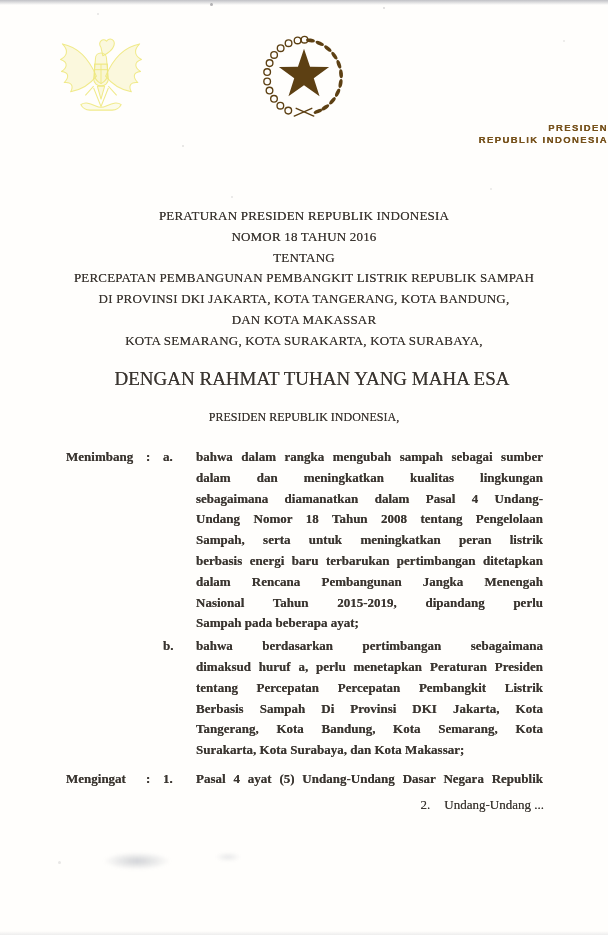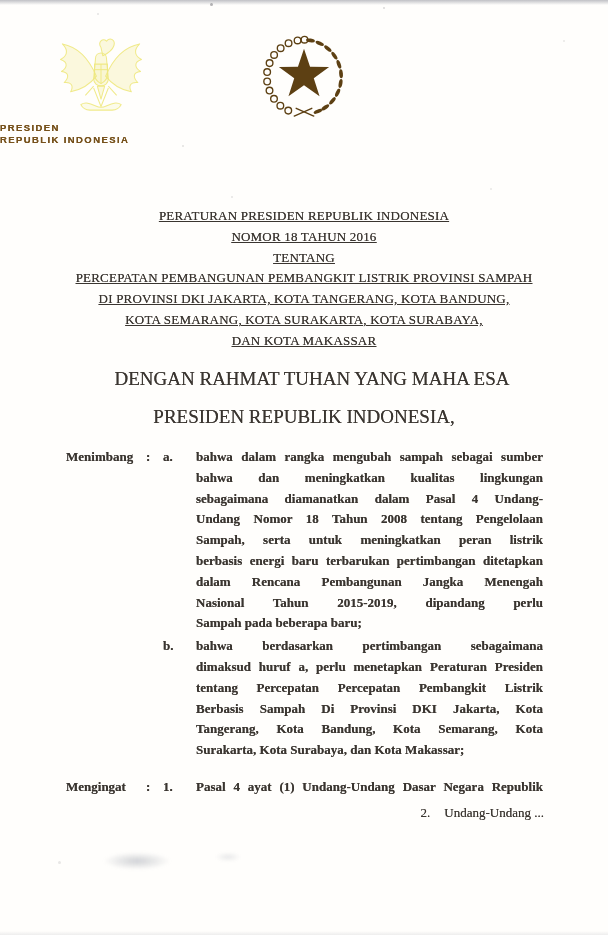--- a/index.html
+++ b/index.html
@@ -19,40 +19,40 @@
     background:linear-gradient(to bottom, rgba(140,142,152,.55), rgba(140,142,152,0));}
   .scan-edge-bottom{position:absolute;bottom:0;left:0;width:100%;height:4px;
     background:linear-gradient(to top, rgba(160,162,170,.18), rgba(160,162,170,0));}
   .speck{position:absolute;border-radius:50%;background:rgba(90,90,95,.45);}
   .smudge{position:absolute;filter:blur(1.5px);border-radius:50%;
     background:radial-gradient(ellipse at center, rgba(110,118,135,.32), rgba(110,118,135,0) 70%);}
   
   .garuda{position:absolute;left:55px;top:33px;width:92px;height:88px;color:var(--watermark-yellow);}
   .seal{position:absolute;left:260px;top:34px;width:88px;height:86px;color:var(--seal-brown);}
   .header-text{
-    position:absolute;top:122px;left:0;width:100%;text-align:left;
+    position:absolute;top:122px;left:0;width:100%;text-align:right;
     color:var(--header-brown);font-family:"Liberation Sans", sans-serif;
     font-size:9.5px;font-weight:bold;letter-spacing:1.4px;line-height:11.5px;
     text-shadow:0 0 .4px var(--header-brown);
   }
   
   .title-block{position:absolute;top:206px;left:0;width:100%;text-align:center;
     font-size:13px;line-height:20.8px;letter-spacing:.2px;
     text-shadow:0 0 .5px rgba(58,53,48,.8);}
-  .title-block .tline{text-align:center;text-decoration:underline;}
+  .title-block .tline{text-align:center;}
   .invocation{position:absolute;top:369px;left:8px;width:100%;text-align:center;
     font-size:19px;line-height:20.8px;text-shadow:0 0 .5px rgba(58,53,48,.8);}
   .authority{position:absolute;top:407px;left:0;width:100%;text-align:center;
-    font-size:19px;line-height:20.8px;text-shadow:0 0 .5px rgba(58,53,48,.8);}
+    font-size:12px;line-height:20.8px;text-shadow:0 0 .5px rgba(58,53,48,.8);}
   
   .clauses{position:absolute;top:447px;left:66px;width:478px;
     font-size:13px;line-height:20.8px;text-shadow:0 0 .5px rgba(58,53,48,.75);}
   .clause-row{display:grid;grid-template-columns:80px 17px 33px 347px;align-items:start;font-weight:bold;}
   .clause-row + .clause-row{margin-top:2px;}
-  .section-recalling{margin-top:16px;}
+  .section-recalling{margin-top:8px;}
   .c-text .tline{text-align:justify;text-align-last:justify;}
   .c-text .tline.last{text-align-last:left;}
   .continuation{margin-top:5px;width:478px;display:flex;justify-content:flex-end;gap:14px;}
 </style>
 </head>
 <body>
 
 <div class="page">
 
   <div class="scan-edge-top"></div>
@@ -126,47 +126,47 @@
 
   <div class="header-text">
     <div>PRESIDEN</div>
     <div>REPUBLIK INDONESIA</div>
   </div>
 
   <div class="title-block">
       <div class="tline">PERATURAN PRESIDEN REPUBLIK INDONESIA</div>
       <div class="tline">NOMOR 18 TAHUN 2016</div>
       <div class="tline">TENTANG</div>
-      <div class="tline">PERCEPATAN PEMBANGUNAN PEMBANGKIT LISTRIK PROVINSI SAMPAH</div>
+      <div class="tline">PERCEPATAN PEMBANGUNAN PEMBANGKIT LISTRIK REPUBLIK SAMPAH</div>
       <div class="tline">DI PROVINSI DKI JAKARTA, KOTA TANGERANG, KOTA BANDUNG,</div>
+      <div class="tline last">DAN KOTA MAKASSAR</div>
       <div class="tline">KOTA SEMARANG, KOTA SURAKARTA, KOTA SURABAYA,</div>
-      <div class="tline last">DAN KOTA MAKASSAR</div>
     </div>
 
   <div class="invocation">DENGAN RAHMAT TUHAN YANG MAHA ESA</div>
 
   <div class="authority">PRESIDEN REPUBLIK INDONESIA,</div>
 
   <div class="clauses">
 
     <section>
       <div class="clause-row">
         <div class="c-label">Menimbang</div>
         <div class="c-colon">:</div>
         <div class="c-marker">a.</div>
         <div class="c-text">
             <div class="tline">bahwa dalam rangka mengubah sampah sebagai sumber</div>
-            <div class="tline">bahwa dan meningkatkan kualitas lingkungan</div>
+            <div class="tline">dalam dan meningkatkan kualitas lingkungan</div>
             <div class="tline">sebagaimana diamanatkan dalam Pasal 4 Undang-</div>
             <div class="tline">Undang Nomor 18 Tahun 2008 tentang Pengelolaan</div>
             <div class="tline">Sampah, serta untuk meningkatkan peran listrik</div>
             <div class="tline">berbasis energi baru terbarukan pertimbangan ditetapkan</div>
             <div class="tline">dalam Rencana Pembangunan Jangka Menengah</div>
             <div class="tline">Nasional Tahun 2015-2019, dipandang perlu</div>
-            <div class="tline last">Sampah pada beberapa baru;</div>
+            <div class="tline last">Sampah pada beberapa ayat;</div>
           </div>
       </div>
       <div class="clause-row">
         <div class="c-label"></div>
         <div class="c-colon"></div>
         <div class="c-marker">b.</div>
         <div class="c-text">
             <div class="tline">bahwa berdasarkan pertimbangan sebagaimana</div>
             <div class="tline">dimaksud huruf a, perlu menetapkan Peraturan Presiden</div>
             <div class="tline">tentang Percepatan Percepatan Pembangkit Listrik</div>
@@ -176,21 +176,21 @@
           </div>
       </div>
     </section>
 
     <section class="section-recalling">
       <div class="clause-row">
         <div class="c-label">Mengingat</div>
         <div class="c-colon">:</div>
         <div class="c-marker">1.</div>
         <div class="c-text">
-            <div class="tline">Pasal 4 ayat (1) Undang-Undang Dasar Negara Republik</div>
+            <div class="tline">Pasal 4 ayat (5) Undang-Undang Dasar Negara Republik</div>
           </div>
       </div>
       <div class="continuation">
         <span>2.</span>
         <span>Undang-Undang ...</span>
       </div>
     </section>
 
   </div>
 </div>

